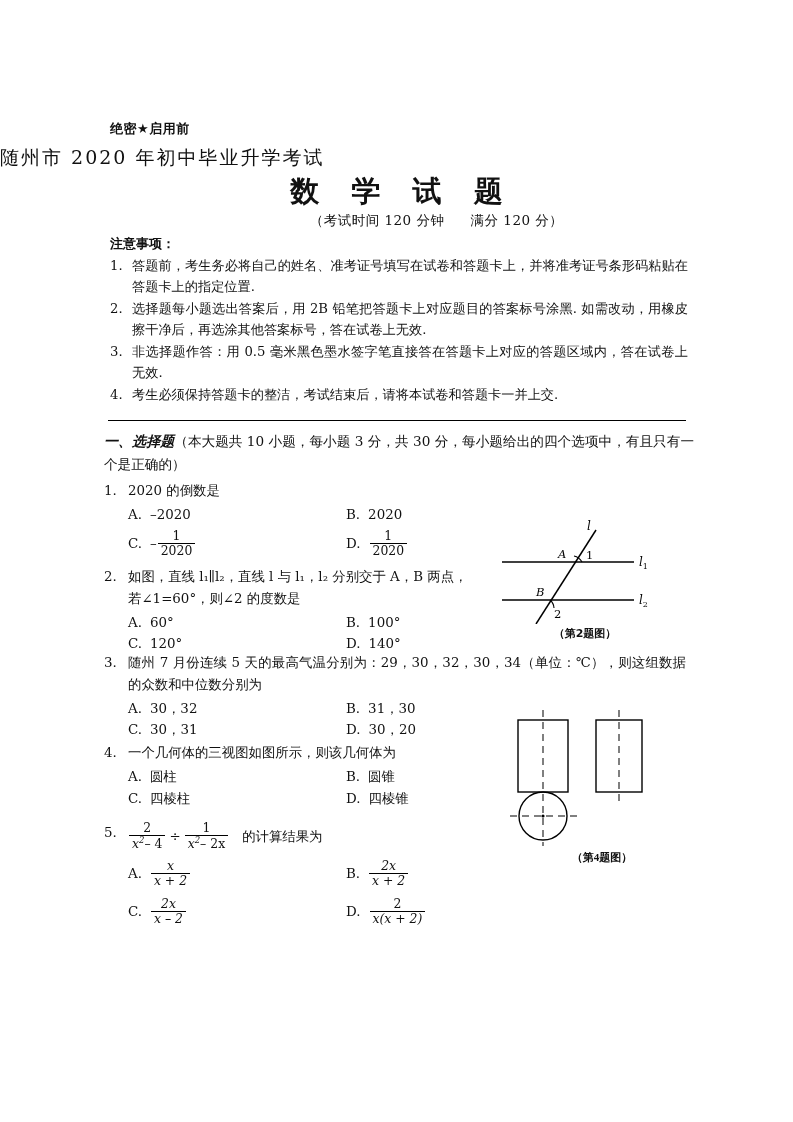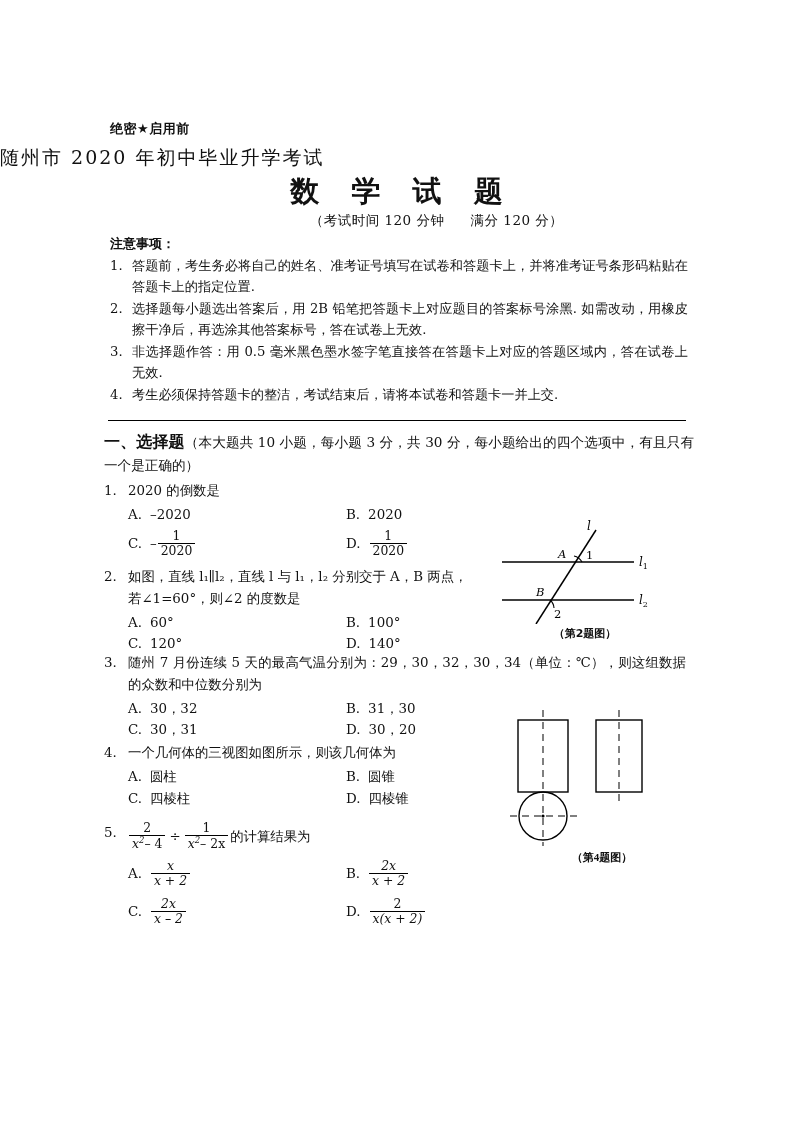--- a/index.html
+++ b/index.html
@@ -106,21 +106,22 @@
     position: absolute;
     left: 104px;
     top: 430px;
     width: 590px;
     font-size: 13.6px;
     line-height: 23px;
     text-align: justify;
   }
   .section-head b {
     font-family: "DejaVu Sans", "Liberation Sans", sans-serif;
-    font-size: 16px;
+    font-size: 14px;
+    font-style: italic;
   }
 
   
   .q {
     position: absolute;
     font-size: 13.4px;
     line-height: 22px;
   }
   .q-stem {
     display: flex;
@@ -409,21 +410,21 @@
       <div class="q-body" style="display:flex; align-items:center;">
         <span class="frac">
           <span class="num">2</span>
           <span class="den"><span class="it">x</span><sup class="sm">2</sup><span>– 4</span></span>
         </span>
         <span style="margin:0 3px;">÷</span>
         <span class="frac">
           <span class="num">1</span>
           <span class="den"><span class="it">x</span><sup class="sm">2</sup><span>– 2x</span></span>
         </span>
-        <span style="margin-left:1px;">的计算结果为</span>
+        <span style="margin-left:13px;">的计算结果为</span>
       </div>
     </div>
     <div class="opts" style="margin-top:8px;">
       <div class="opt-row" style="height:38px;">
         <div class="opt colA">
           <span class="opt-letter">A.</span>
           <span class="frac">
             <span class="num it">x</span>
             <span class="den it">x + 2</span>
           </span>

